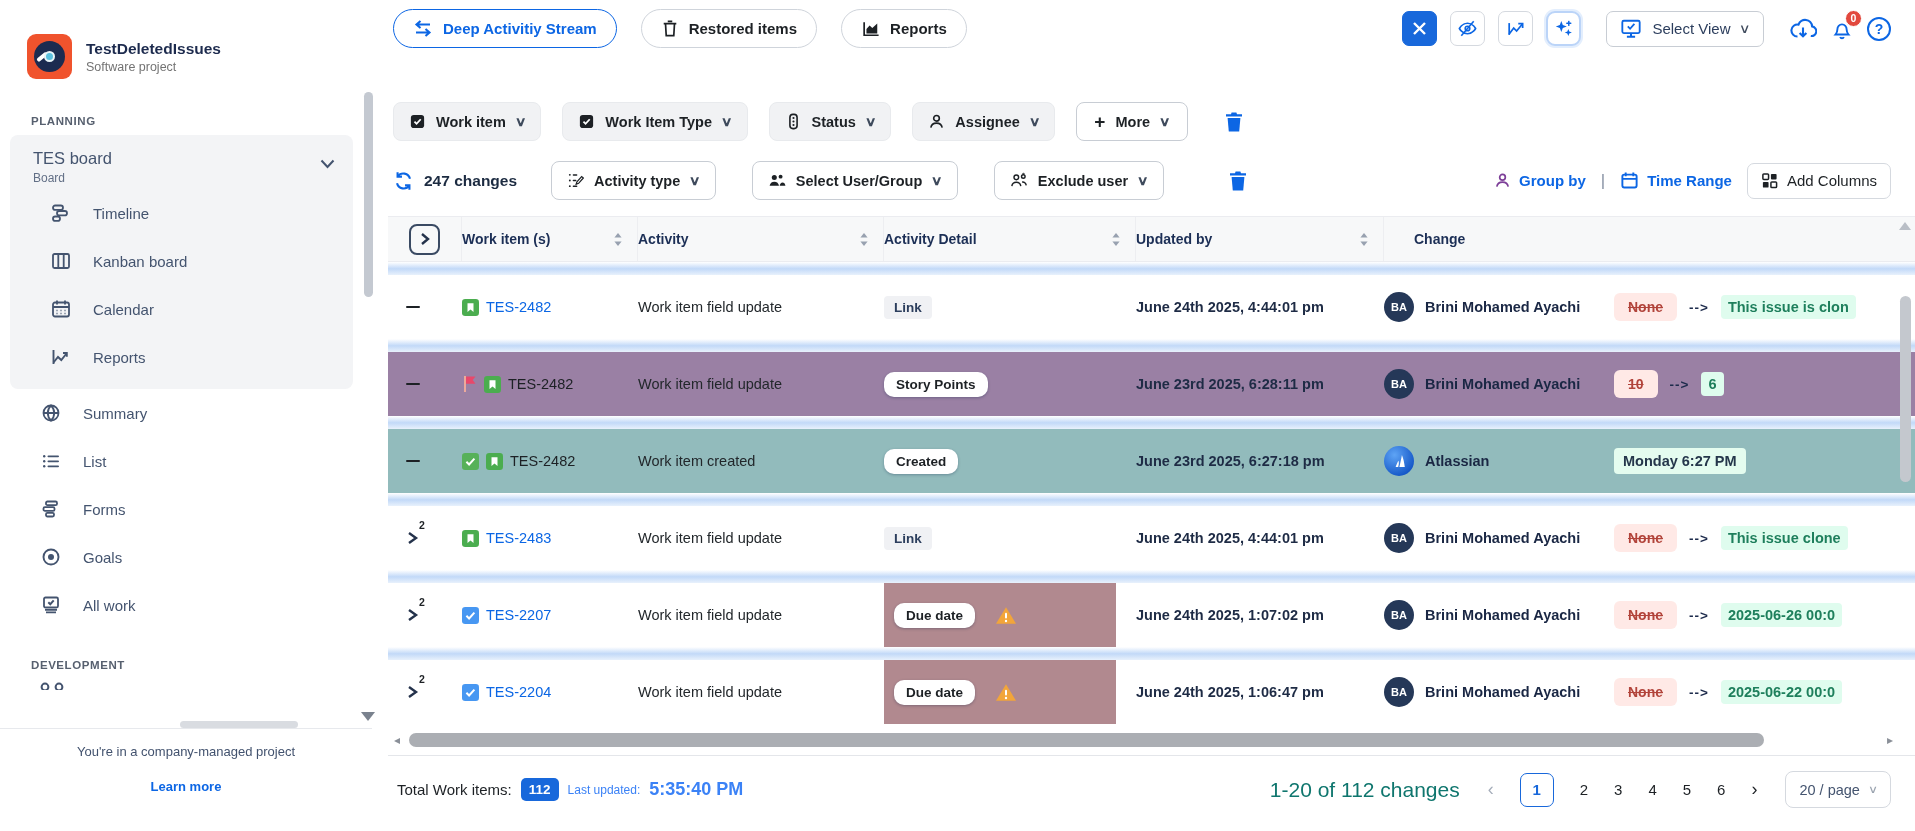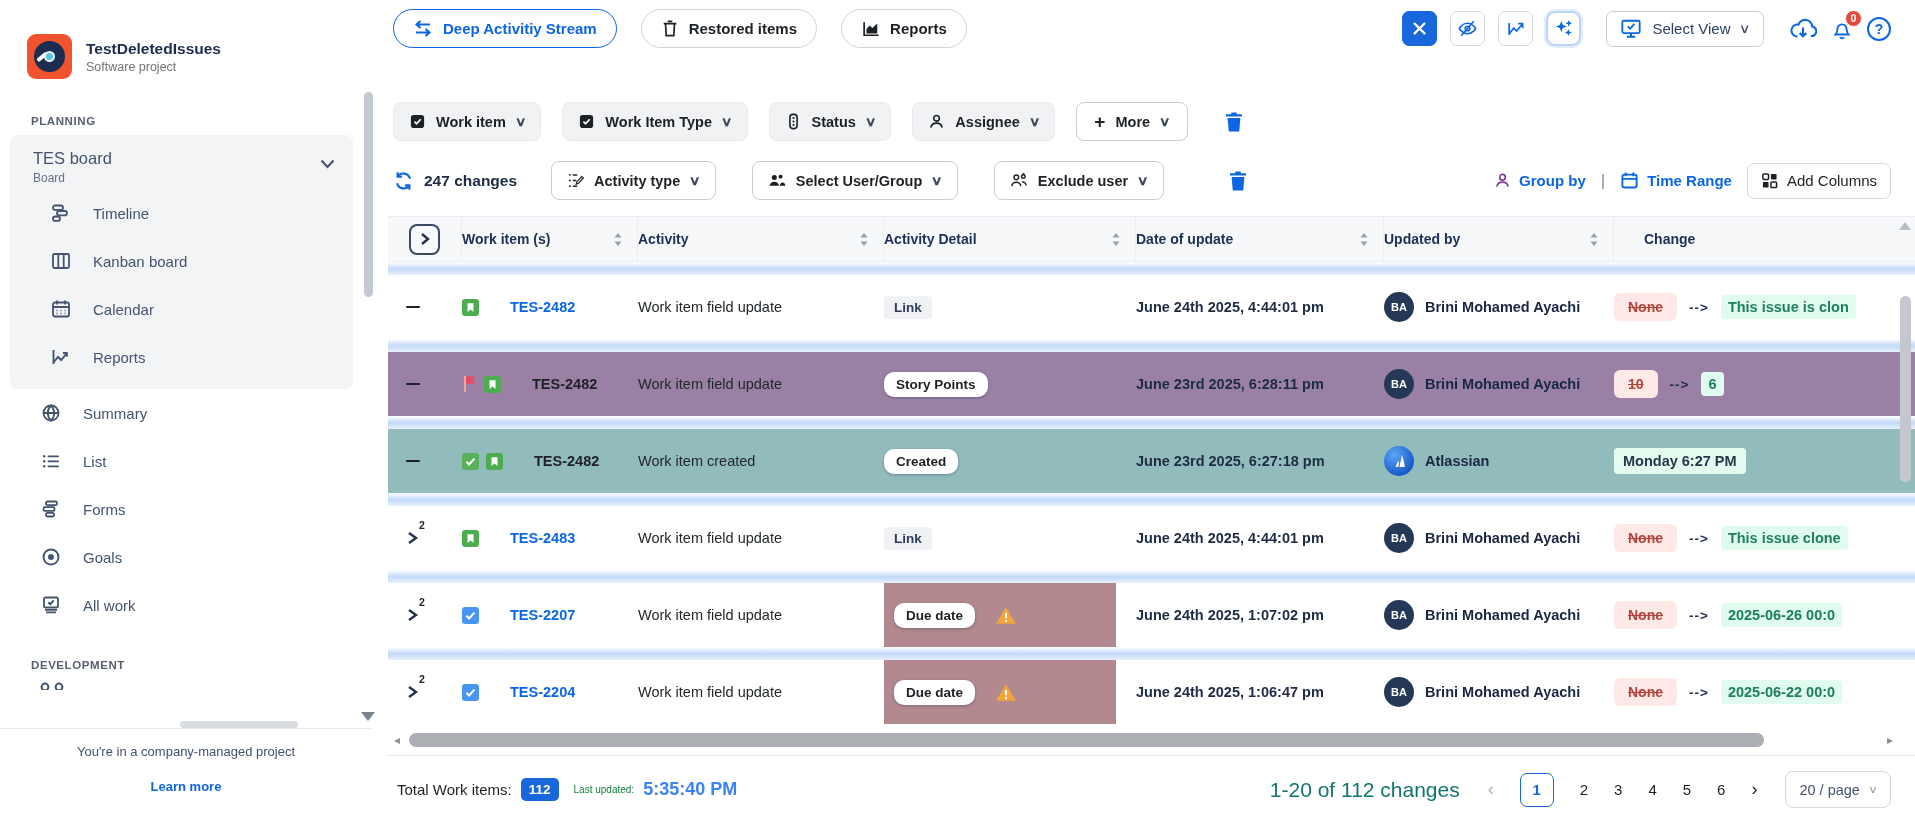--- a/index.html
+++ b/index.html
@@ -79,21 +79,21 @@
   .trow { height:64px; background:#fff; }
   .trow.row-purple { background:#9A80A4; }
   .trow.row-teal { background:#92BBBC; }
   .cell { min-width:0; }
   .c-expand { padding-left:18px; display:flex; align-items:center; height:100%; }
   .minus { width:14px; height:2.6px; background:#1D2125; border-radius:2px; cursor:pointer; }
   .chev-wrap { position:relative; display:flex; cursor:pointer; color:#24324B; }
   .sup { position:absolute; top:-11px; left:13px; font-size:10.5px; font-weight:700; color:#1D2125; }
   .c-item { display:flex; align-items:center; gap:7px; }
   .ticon { display:flex; flex:0 0 auto; }
-  .key { font-size:14.5px; font-weight:700; color:#0B66E4; cursor:pointer; white-space:nowrap;margin-left:24px; }
+  .key { font-size:14.5px; font-weight:400; color:#0B66E4; cursor:pointer; white-space:nowrap; }
   .key.dark { color:#1D2125; }
   .c-act { font-size:14.5px; color:#22272B; }
   .c-detail { height:100%; display:flex; align-items:center; }
   .badge-gray { background:#F0F1F4; border-radius:4px; padding:4px 10px; font-size:13.5px; font-weight:600; color:#2C3E5D; }
   .badge-white { background:#fff; border-radius:10px; padding:5px 12px; font-size:13.5px; font-weight:600; color:#1D2125; box-shadow:0 1px 3px rgba(9,30,66,.3); white-space:nowrap; }
   .due-block { height:100%; width:232px; background:#B1898F; display:flex; align-items:center; gap:20px; padding-left:10px; }
   .c-date { font-size:14.5px; font-weight:600; color:#1E2B45; white-space:nowrap; }
   .c-user { display:flex; align-items:center; gap:11px; font-weight:600; font-size:14.5px; color:#1A2744; white-space:nowrap; }
   .avatar { width:30px; height:30px; border-radius:50%; background:#253858; color:#fff; font-size:11px; font-weight:700; display:flex; align-items:center; justify-content:center; flex:0 0 30px; }
   .avatar.atl { background:radial-gradient(circle at 35% 30%, #5EA4F5, #1558C8 75%); }
@@ -109,21 +109,21 @@
   .hscroll { margin:8px 22px 0 6px; height:15px; display:flex; align-items:center; gap:7px; }
   .hs-arrow { color:#8A8F98; font-size:12px; cursor:pointer; line-height:1; }
   .hs-track { flex:1; height:14px; position:relative; }
   .hs-thumb { position:absolute; left:2px; top:0; width:92%; height:14px; border-radius:7px; background:#ABAEB3; cursor:pointer; }
 
   
   .bottombar { border-top:1px solid #E4E6EA; margin-top:8px; flex:1; display:flex; align-items:center; padding:0 24px 8px 9px; }
   .bb-left { display:flex; align-items:center; gap:9px; }
   .tw-label { font-size:15px; color:#1D2125; }
   .tw-badge { background:#1868DB; color:#fff; font-weight:700; font-size:13.5px; padding:4px 8px; border-radius:5px; }
-  .lu-label { color:#15803d; font-size:10px; margin-left:6px; }
+  .lu-label { color:#3b82f6; font-size:12px; margin-left:0; }
   .lu-value { color:#3b82f6; font-weight:700; font-size:18px; }
   .bb-right { margin-left:auto; display:flex; align-items:center; gap:28px; }
   .range { font-size:21px; color:#0f766e; }
   .pager { display:flex; align-items:center; gap:26px; font-size:15px; }
   .pg-prev { color:#A5ADBA; font-size:18px; cursor:default; }
   .pg-current { width:34px; height:34px; border:1.5px solid #1868DB; border-radius:7px; color:#1868DB; font-weight:600; display:flex; align-items:center; justify-content:center; cursor:pointer; }
   .pg-num { color:#1D2125; cursor:pointer; }
   .pg-next { color:#1D2125; font-size:18px; cursor:pointer; }
   .pg-size { border:1px solid #D5D9DF; border-radius:8px; height:37px; display:flex; align-items:center; gap:9px; padding:0 13px; color:#44546F; font-size:14.5px; cursor:pointer; }
   .pg-size .chev-txt { color:#9AA3AF; font-size:11px; }
@@ -544,29 +544,20 @@
         <div class="th">
           <span>Activity Detail</span>
           <span class="sort">
               <svg width="10" height="15" viewBox="0 0 10 15" fill="#98A1B0">
                 <path d="M5 1 8.6 5.6H1.4z"></path>
                 <path d="M5 14 1.4 9.4h7.2z"></path>
               </svg>
             </span>
         </div>
         <div class="th">
-          <span>Date of update</span>
-          <span class="sort">
-              <svg width="10" height="15" viewBox="0 0 10 15" fill="#98A1B0">
-                <path d="M5 1 8.6 5.6H1.4z"></path>
-                <path d="M5 14 1.4 9.4h7.2z"></path>
-              </svg>
-            </span>
-        </div>
-        <div class="th">
           <span>Updated by</span>
           <span class="sort">
               <svg width="10" height="15" viewBox="0 0 10 15" fill="#98A1B0">
                 <path d="M5 1 8.6 5.6H1.4z"></path>
                 <path d="M5 14 1.4 9.4h7.2z"></path>
               </svg>
             </span>
         </div>
         <div class="th last" style="padding-left:30px;">
           <span>Change</span>

